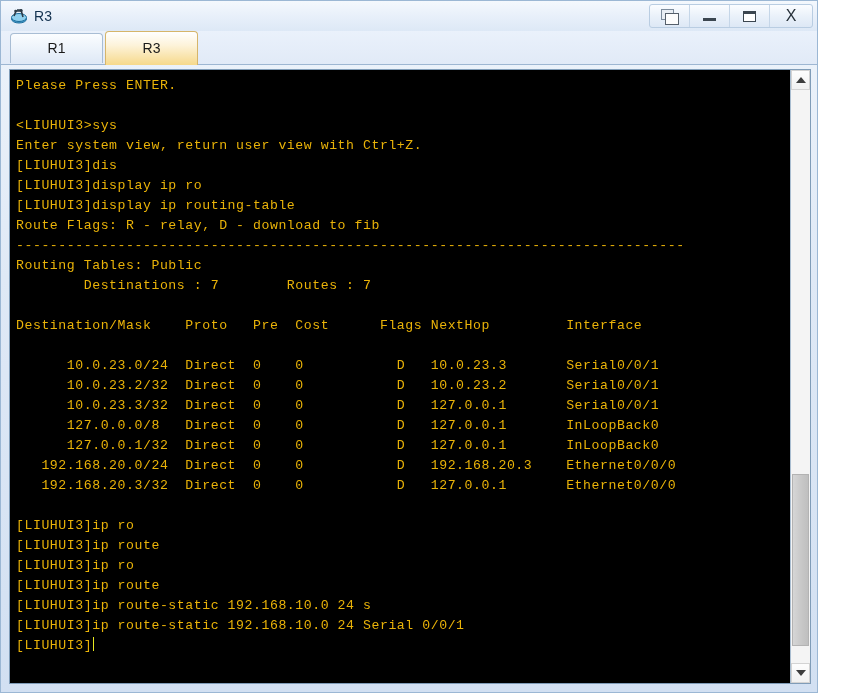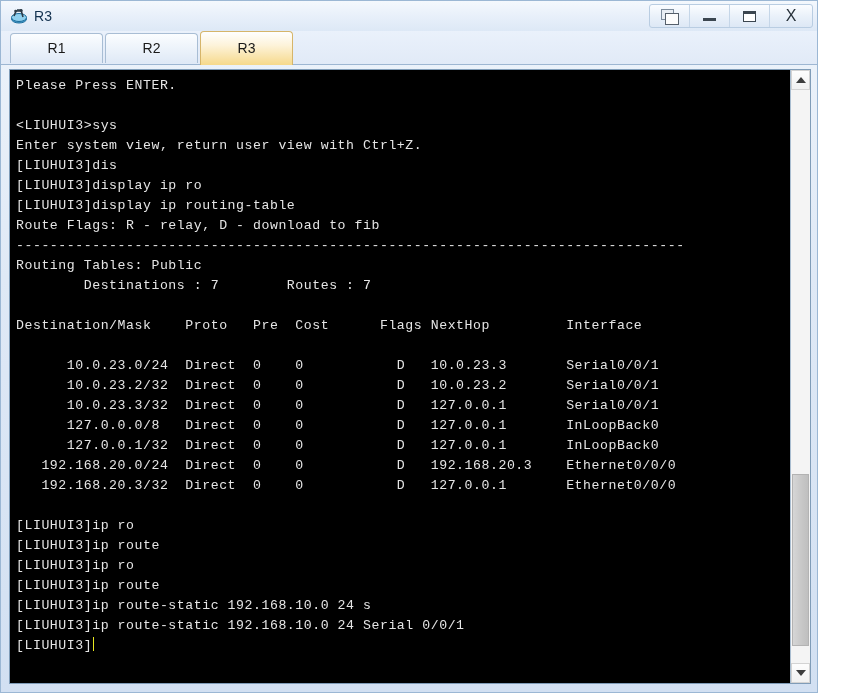--- a/index.html
+++ b/index.html
@@ -152,21 +152,21 @@
     border: 1px solid #7f9cb8;
     background: #000000;
     display: flex;
     overflow: hidden;
     position: relative;
     box-shadow: inset 1px 1px 0 #4c5f72;
   }
   .terminal {
     flex: 1 1 auto;
     background: #000000;
-    color: #e5e5e5;
+    color: #eab308;
     font-family: "Liberation Mono", "DejaVu Sans Mono", monospace;
     font-size: 13.2px;
     line-height: 20px;
     padding: 6px 0 4px 6px;
     white-space: pre;
     overflow: hidden;
     letter-spacing: 0.55px;
   }
   .term-line { height: 20px; }
   .term-line.blank { height: 20px; }
@@ -256,23 +256,20 @@
       <div class="win-btn">
         <span class="glyph-close">X</span>
       </div>
     </div>
   </div>
 
   <div class="tabstrip">
     <div class="tab">
       <span>R1</span>
     </div>
-    <div class="tab">
-      <span>R2</span>
-    </div>
     <div class="tab active">
       <span>R3</span>
     </div>
   </div>
 
   <div class="term-wrap">
 
     <div class="terminal" id="terminal"><div class="term-line">Please Press ENTER.</div><div class="term-line blank"></div><div class="term-line">&lt;LIUHUI3&gt;sys</div><div class="term-line">Enter system view, return user view with Ctrl+Z.</div><div class="term-line">[LIUHUI3]dis</div><div class="term-line">[LIUHUI3]display ip ro</div><div class="term-line">[LIUHUI3]display ip routing-table</div><div class="term-line">Route Flags: R - relay, D - download to fib</div><div class="term-line">-------------------------------------------------------------------------------</div><div class="term-line">Routing Tables: Public</div><div class="term-line">        Destinations : 7        Routes : 7</div><div class="term-line blank"></div><div class="term-line">Destination/Mask    Proto   Pre  Cost      Flags NextHop         Interface</div><div class="term-line blank"></div><div class="term-line">      10.0.23.0/24  Direct  0    0           D   10.0.23.3       Serial0/0/1</div><div class="term-line">      10.0.23.2/32  Direct  0    0           D   10.0.23.2       Serial0/0/1</div><div class="term-line">      10.0.23.3/32  Direct  0    0           D   127.0.0.1       Serial0/0/1</div><div class="term-line">      127.0.0.0/8   Direct  0    0           D   127.0.0.1       InLoopBack0</div><div class="term-line">      127.0.0.1/32  Direct  0    0           D   127.0.0.1       InLoopBack0</div><div class="term-line">   192.168.20.0/24  Direct  0    0           D   192.168.20.3    Ethernet0/0/0</div><div class="term-line">   192.168.20.3/32  Direct  0    0           D   127.0.0.1       Ethernet0/0/0</div><div class="term-line blank"></div><div class="term-line">[LIUHUI3]ip ro</div><div class="term-line">[LIUHUI3]ip route</div><div class="term-line">[LIUHUI3]ip ro</div><div class="term-line">[LIUHUI3]ip route</div><div class="term-line">[LIUHUI3]ip route-static 192.168.10.0 24 s</div><div class="term-line">[LIUHUI3]ip route-static 192.168.10.0 24 Serial 0/0/1</div><div class="term-line"><span>[LIUHUI3]</span><span class="cursor"></span></div></div>
 
     <div class="scrollbar">

